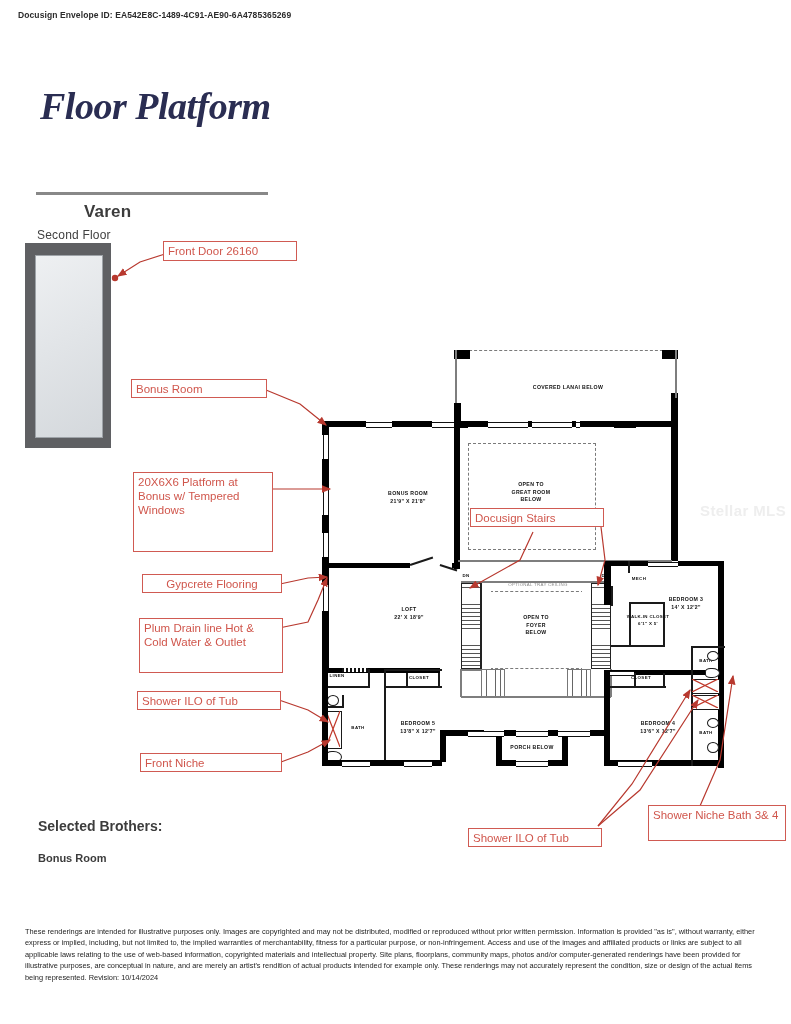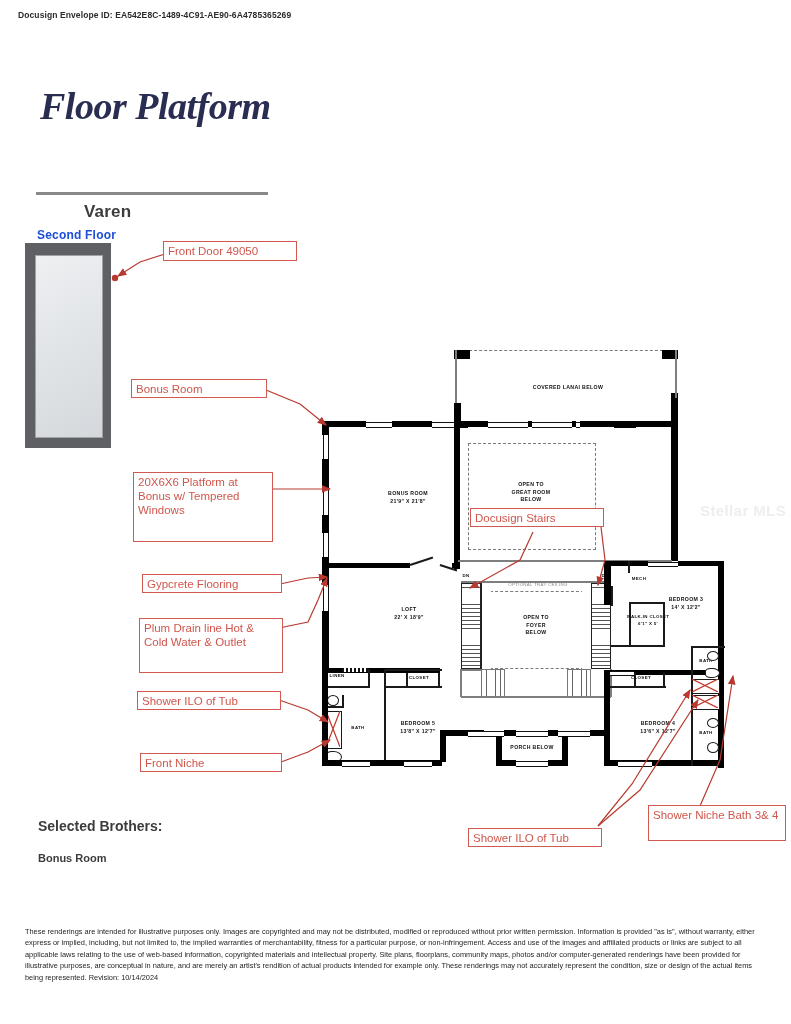--- a/index.html
+++ b/index.html
@@ -5,21 +5,21 @@
   html,body{margin:0;padding:0;background:#fff;}
   body{width:791px;height:1024px;position:relative;font-family:"Liberation Sans",sans-serif;color:#111;overflow:hidden;}
   .abs{position:absolute;}
 
   
   #docusign-id{left:18px;top:10px;font-size:8.5px;font-weight:700;color:#2b2b2b;letter-spacing:.1px;}
   #brand-logo{left:40px;top:84px;font-family:"Liberation Serif",serif;font-style:italic;font-weight:700;
               font-size:38px;color:#2a2d52;letter-spacing:-.5px;}
   #title-rule{left:36px;top:192px;width:232px;height:3px;background:#888;}
   #plan-name{left:37px;top:202px;font-size:17px;font-weight:700;color:#3c3c3c;letter-spacing:.2px;margin-left:47px;}
-  #plan-floor{left:37px;top:228px;font-size:12px;font-weight:700;color:#1d4ed8;letter-spacing:.2px;}
+  #plan-floor{left:37px;top:228px;font-size:12px;font-weight:400;color:#404040;letter-spacing:.2px;}
 
   
   #door-swatch{left:25px;top:243px;width:86px;height:205px;background:#5f6063;}
   #door-panel{left:10px;top:12px;width:66px;height:181px;position:absolute;
               background:linear-gradient(150deg,#eef0f2 0%,#e2e5e8 45%,#d4d8dc 100%);
               border:1px solid #9ea3a8;}
 
   
   #opts-title{left:38px;top:818px;font-size:14px;font-weight:700;color:#3c3c3c;}
   #opts-item{left:38px;top:852px;font-size:11px;font-weight:700;color:#3c3c3c;}
@@ -275,27 +275,27 @@
 
     <path d="M601,527 L605,560 L598,585" marker-end="url(#ah)"></path>
 
     <path d="M598,826 L640,790 L698,700" marker-end="url(#ah)"></path>
     <path d="M598,826 L632,784 L690,690" marker-end="url(#ah)"></path>
 
     <path d="M700,806 L720,760 L733,676" marker-end="url(#ah)"></path>
   </g>
 </svg>
 
-<div class="abs callout" style="left:163px;top:241px;width:134px;height:20px;">Front Door 49050</div>
+<div class="abs callout" style="left:163px;top:241px;width:134px;height:20px;">Front Door 26160</div>
 
 <div class="abs callout" style="left:131px;top:379px;width:136px;height:19px;">Bonus Room</div>
 
-<div class="abs callout" style="left:133px;top:472px;width:140px;height:70px;">20X6X6 Platform at Bonus w/ Tempered Windows</div>
-
-<div class="abs callout" style="left:142px;top:574px;width:140px;height:19px;">Gypcrete Flooring</div>
+<div class="abs callout" style="left:133px;top:472px;width:140px;height:80px;">20X6X6 Platform at Bonus w/ Tempered Windows</div>
+
+<div class="abs callout" style="left:142px;top:574px;width:140px;height:19px;text-align:center;">Gypcrete Flooring</div>
 
 <div class="abs callout" style="left:139px;top:618px;width:144px;height:55px;">Plum Drain line Hot &amp; Cold Water &amp; Outlet</div>
 
 <div class="abs callout" style="left:137px;top:691px;width:144px;height:19px;">Shower ILO of Tub</div>
 
 <div class="abs callout" style="left:140px;top:753px;width:142px;height:19px;">Front Niche</div>
 
 <div class="abs callout" style="left:470px;top:508px;width:134px;height:19px;">Docusign Stairs</div>
 
 <div class="abs callout" style="left:468px;top:828px;width:134px;height:19px;">Shower ILO of Tub</div>

